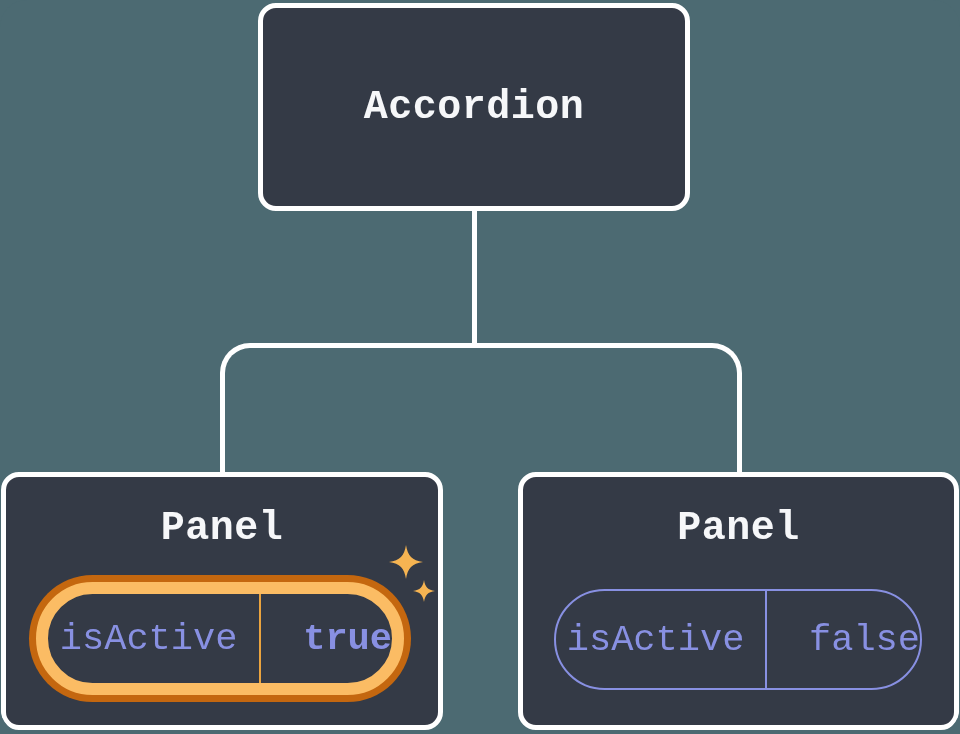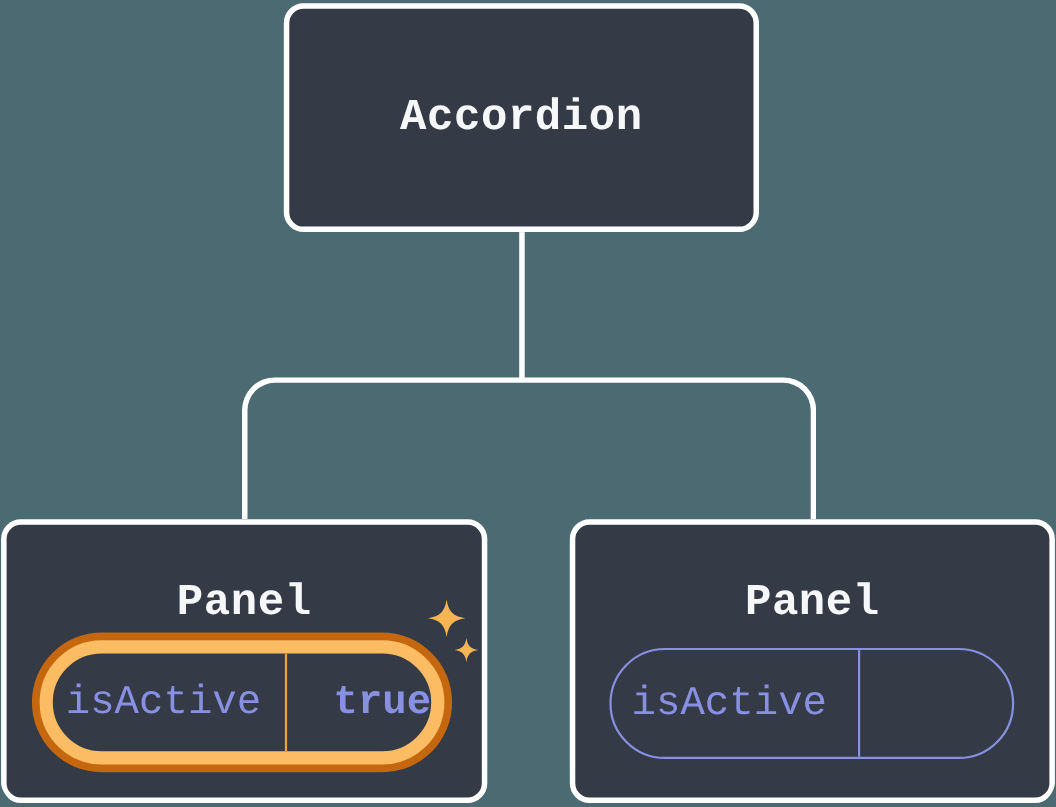--- a/index.html
+++ b/index.html
@@ -46,21 +46,20 @@
     border-bottom: none;
     border-radius: 30px 30px 0 0;
   }
   .node-panel-left  { left: 1px;   top: 472px; width: 442px; height: 258px; }
   .node-panel-right { left: 518px; top: 472px; width: 441px; height: 258px; }
   .panel-title {
     position: absolute;
     left: 0; right: 0; top: 28px;
     text-align: center;
     line-height: 48px;
-    margin-top: 20px;
   }
   .pill {
     position: absolute;
     box-sizing: border-box;
     display: flex;
     align-items: stretch;
     border-radius: 999px;
     background: var(--node-fill, #343a46);
     overflow: hidden;
     gap: 10px;
@@ -119,16 +118,17 @@
       <path d="M39,40 C40.1,47.15 42.85,49.9 50,51 C42.85,52.1 40.1,54.85 39,62 C37.9,54.85 35.15,52.1 28,51 C35.15,49.9 37.9,47.15 39,40 Z" fill="#f6b452"></path>
     </svg>
   </div>
 
   <div class="node node-panel-right">
     <div class="node-title panel-title">Panel</div>
 
     <div class="pill pill-inactive">
       <div class="cell cell-key">isActive</div>
       <div class="divider"></div>
+      <div class="cell cell-value">false</div>
     </div>
   </div>
 
 </div>
 
 </body></html>

